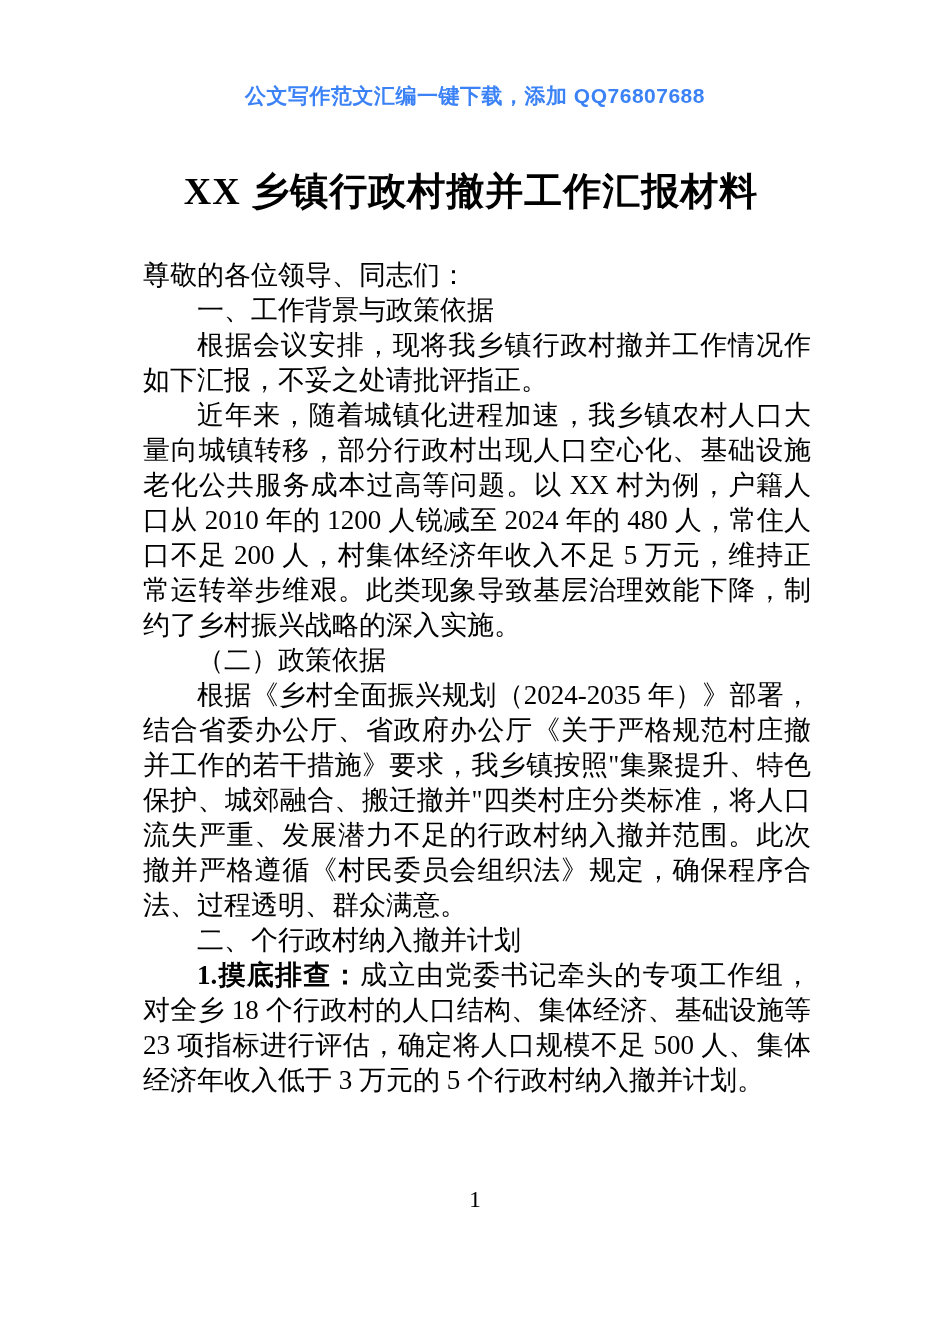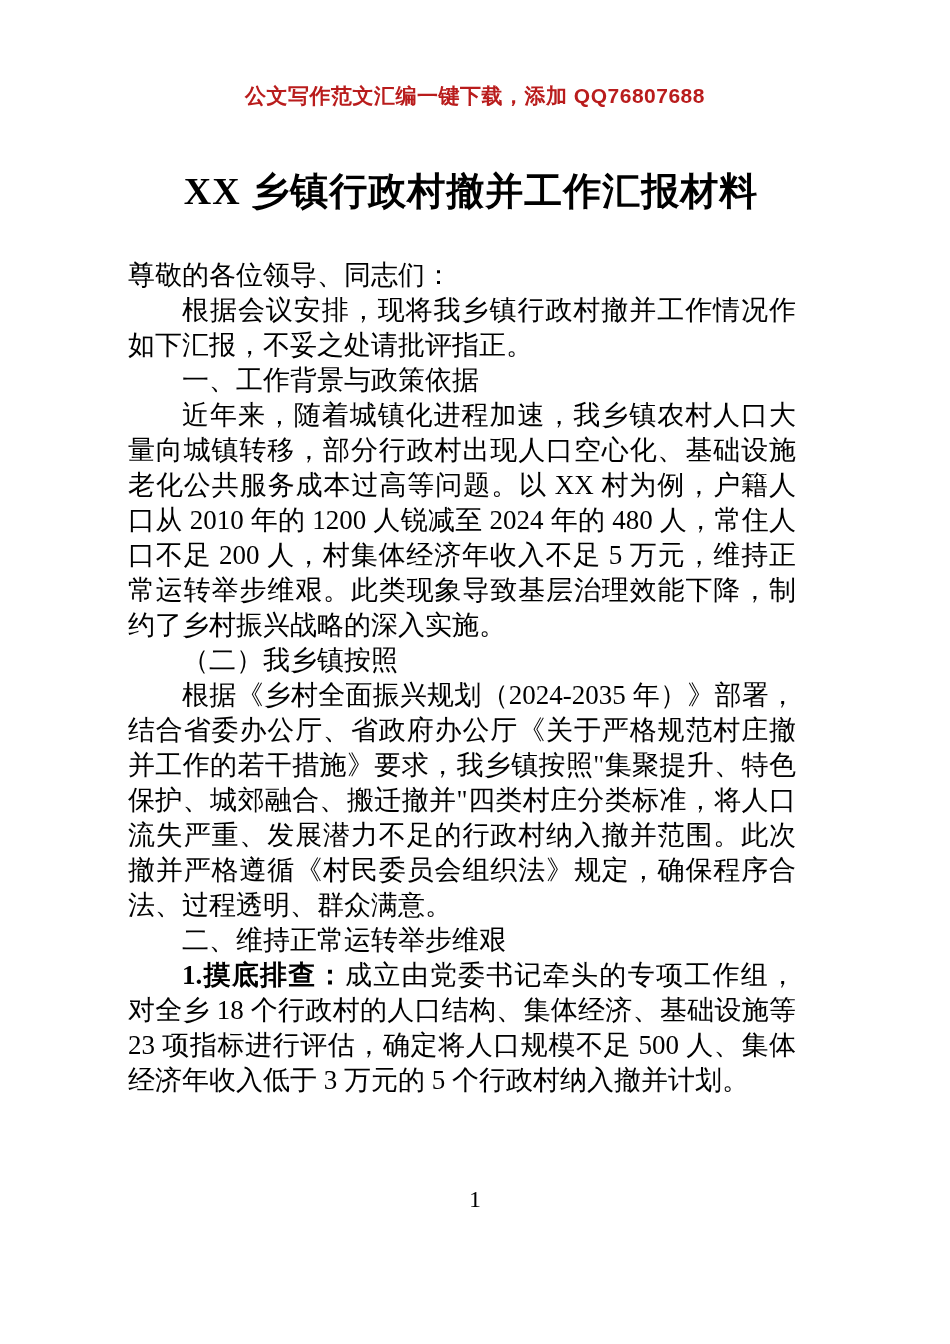--- a/index.html
+++ b/index.html
@@ -35,21 +35,21 @@
     margin: 0;
     text-align: center;
     font-size: 38px;
     font-weight: 700;
     letter-spacing: 1px;
     font-family: "Liberation Serif", serif;
   }
   .doc-body {
     position: absolute;
     top: 258px;
-    left: 128px;
+    left: 143px;
     width: 668px;
     font-size: 27px;
     line-height: 35px;
     text-align: justify;
     text-justify: inter-ideograph;
   }
   .doc-body p.para {
     margin: 0;
     padding: 0;
   }
@@ -65,29 +65,29 @@
     left: 0;
     width: 100%;
     text-align: center;
     font-size: 24px;
   }
 </style>
 </head>
 <body>
 
 <div class="page">
-  <div class="promo" style="color: #b91c1c;">公文写作范文汇编一键下载，添加 QQ76807688</div>
+  <div class="promo" style="color: #3b82f6;">公文写作范文汇编一键下载，添加 QQ76807688</div>
 
   <h1 class="title">XX 乡镇行政村撤并工作汇报材料</h1>
 
   <div class="doc-body">
       <p class="para"><span>尊敬的各位领导、同志们：</span></p>
+      <p class="para indent"><span>一、工作背景与政策依据</span></p>
       <p class="para indent"><span>根据会议安排，现将我乡镇行政村撤并工作情况作如下汇报，不妥之处请批评指正。</span></p>
-      <p class="para indent"><span>一、工作背景与政策依据</span></p>
       <p class="para indent"><span>近年来，随着城镇化进程加速，我乡镇农村人口大量向城镇转移，部分行政村出现人口空心化、基础设施老化公共服务成本过高等问题。以 XX 村为例，户籍人口从 2010 年的 1200 人锐减至 2024 年的 480 人，常住人口不足 200 人，村集体经济年收入不足 5 万元，维持正常运转举步维艰。此类现象导致基层治理效能下降，制约了乡村振兴战略的深入实施。</span></p>
-      <p class="para indent"><span>（二）我乡镇按照</span></p>
+      <p class="para indent"><span>（二）政策依据</span></p>
       <p class="para indent"><span>根据《乡村全面振兴规划（2024-2035 年）》部署，结合省委办公厅、省政府办公厅《关于严格规范村庄撤并工作的若干措施》要求，我乡镇按照"集聚提升、特色保护、城郊融合、搬迁撤并"四类村庄分类标准，将人口流失严重、发展潜力不足的行政村纳入撤并范围。此次撤并严格遵循《村民委员会组织法》规定，确保程序合法、过程透明、群众满意。</span></p>
-      <p class="para indent"><span>二、维持正常运转举步维艰</span></p>
+      <p class="para indent"><span>二、个行政村纳入撤并计划</span></p>
       <p class="para indent"><span class="bold">1.摸底排查：</span><span>成立由党委书记牵头的专项工作组，对全乡 18 个行政村的人口结构、集体经济、基础设施等 23 项指标进行评估，确定将人口规模不足 500 人、集体经济年收入低于 3 万元的 5 个行政村纳入撤并计划。</span></p>
     </div>
 
   <div class="page-number">1</div>
 </div>
 
 </body></html>

